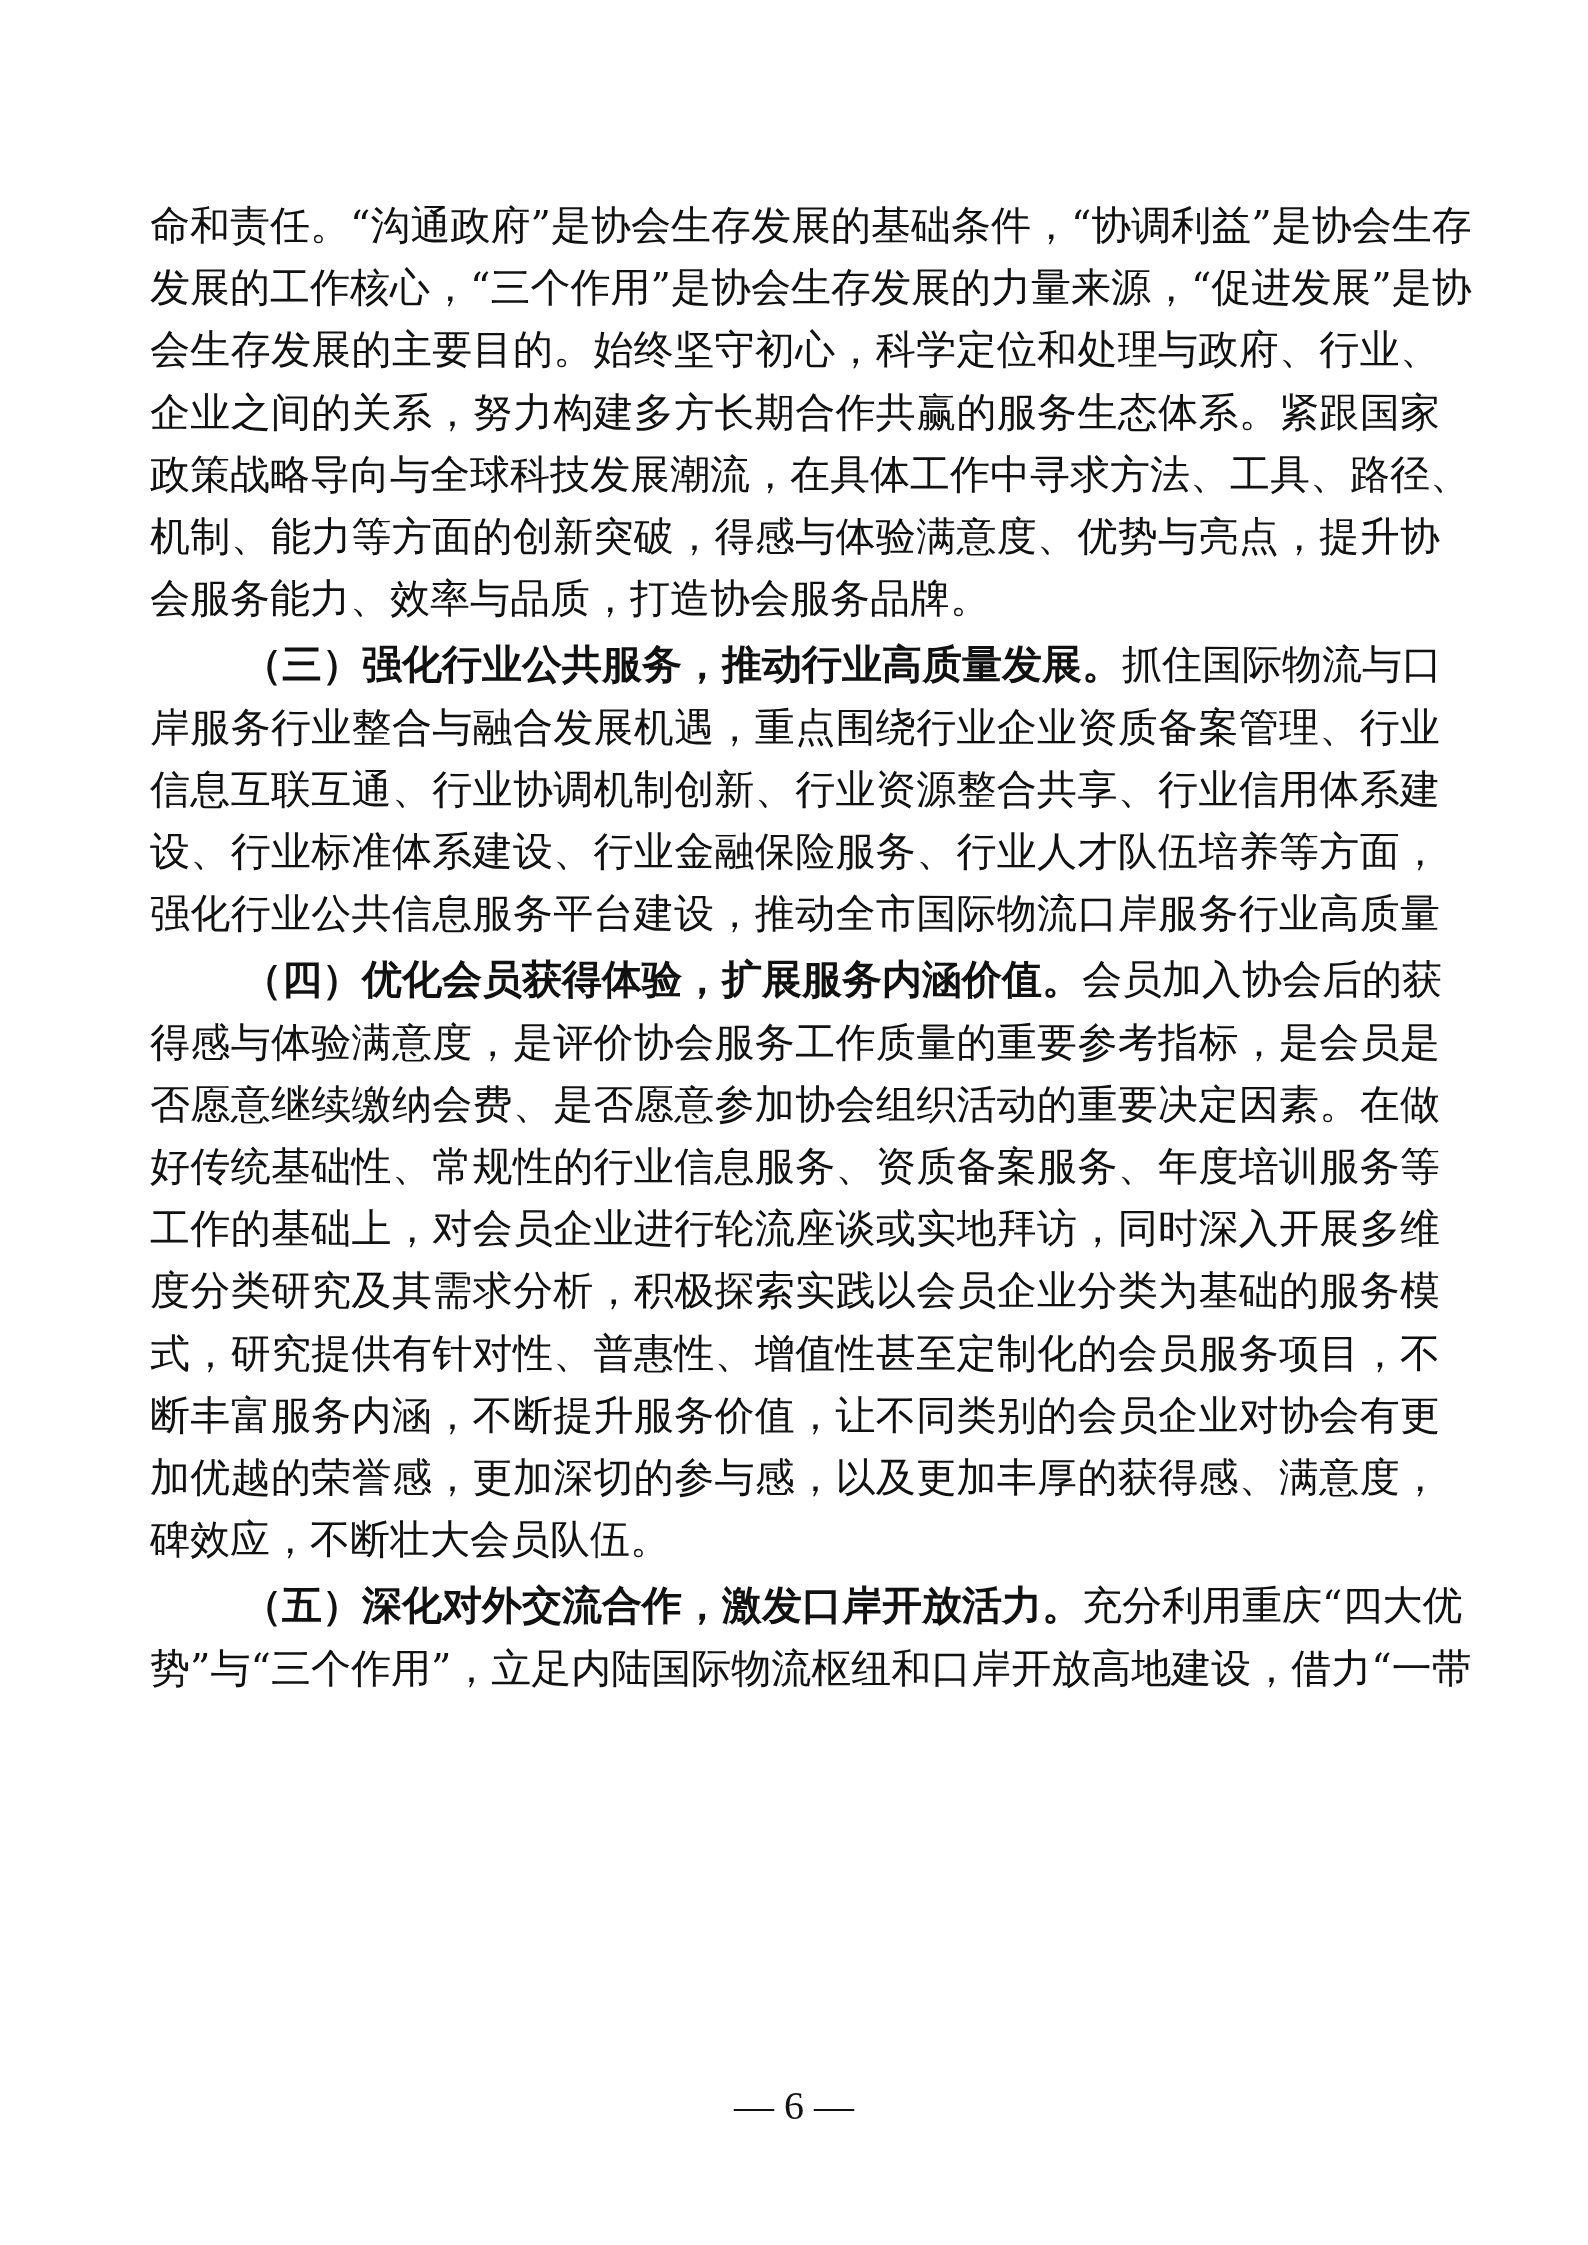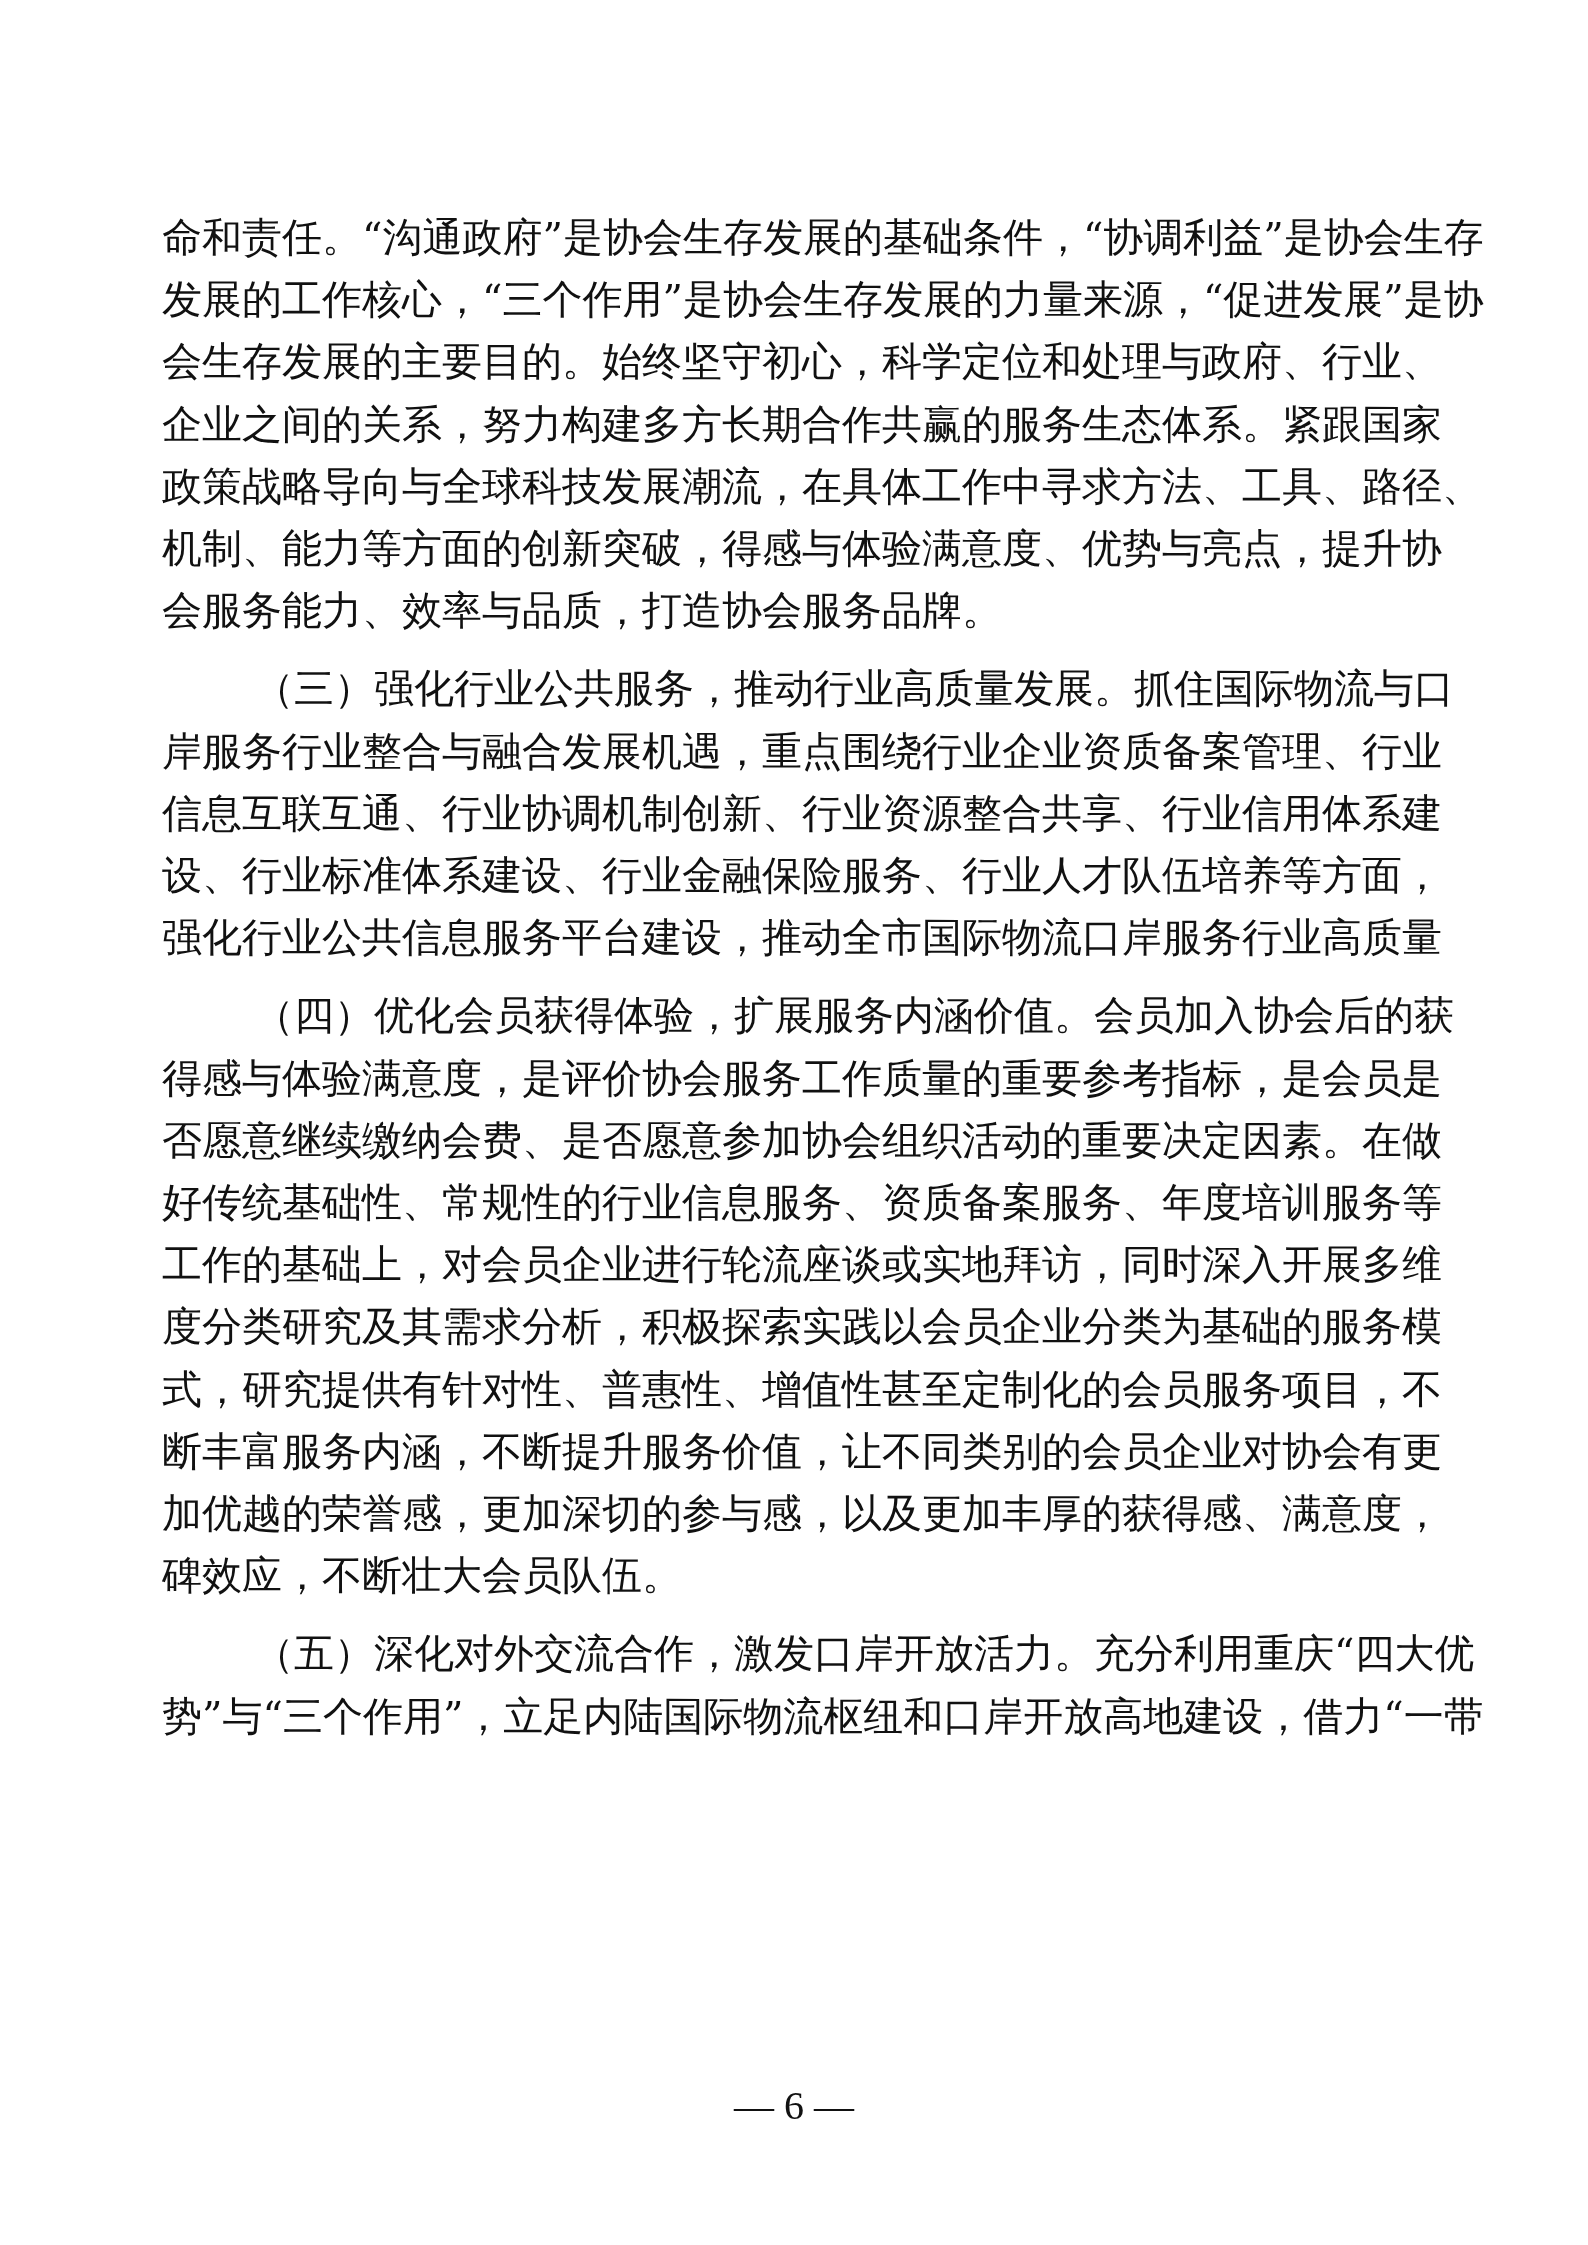--- a/index.html
+++ b/index.html
@@ -9,23 +9,23 @@
       left: 146px;
       top: 190px;
       width: 1298px;
       font-family: "DejaVu Serif", "Liberation Serif", serif;
       font-size: 40px;
       line-height: 62.2px;
       color: #111111;
       text-align: justify;
       text-justify: inter-character;
     }
-    .para { margin: 16px; text-indent: 0; }
+    .para { margin: 4px; text-indent: 0; }
     .para.indent { text-indent: 92px; }
-    .heading { font-weight: normal; }
+    .heading { font-weight: bold; }
     .line { display: block; text-align-last: justify; white-space: nowrap; }
     .line.last { text-align-last: left; }
     .pagenum {
       position: absolute;
       left: 0; width: 1588px;
       top: 2082px;
       text-align: center;
       font-family: "Liberation Serif", "DejaVu Serif", serif;
       font-size: 40px;
       color: #111111;

